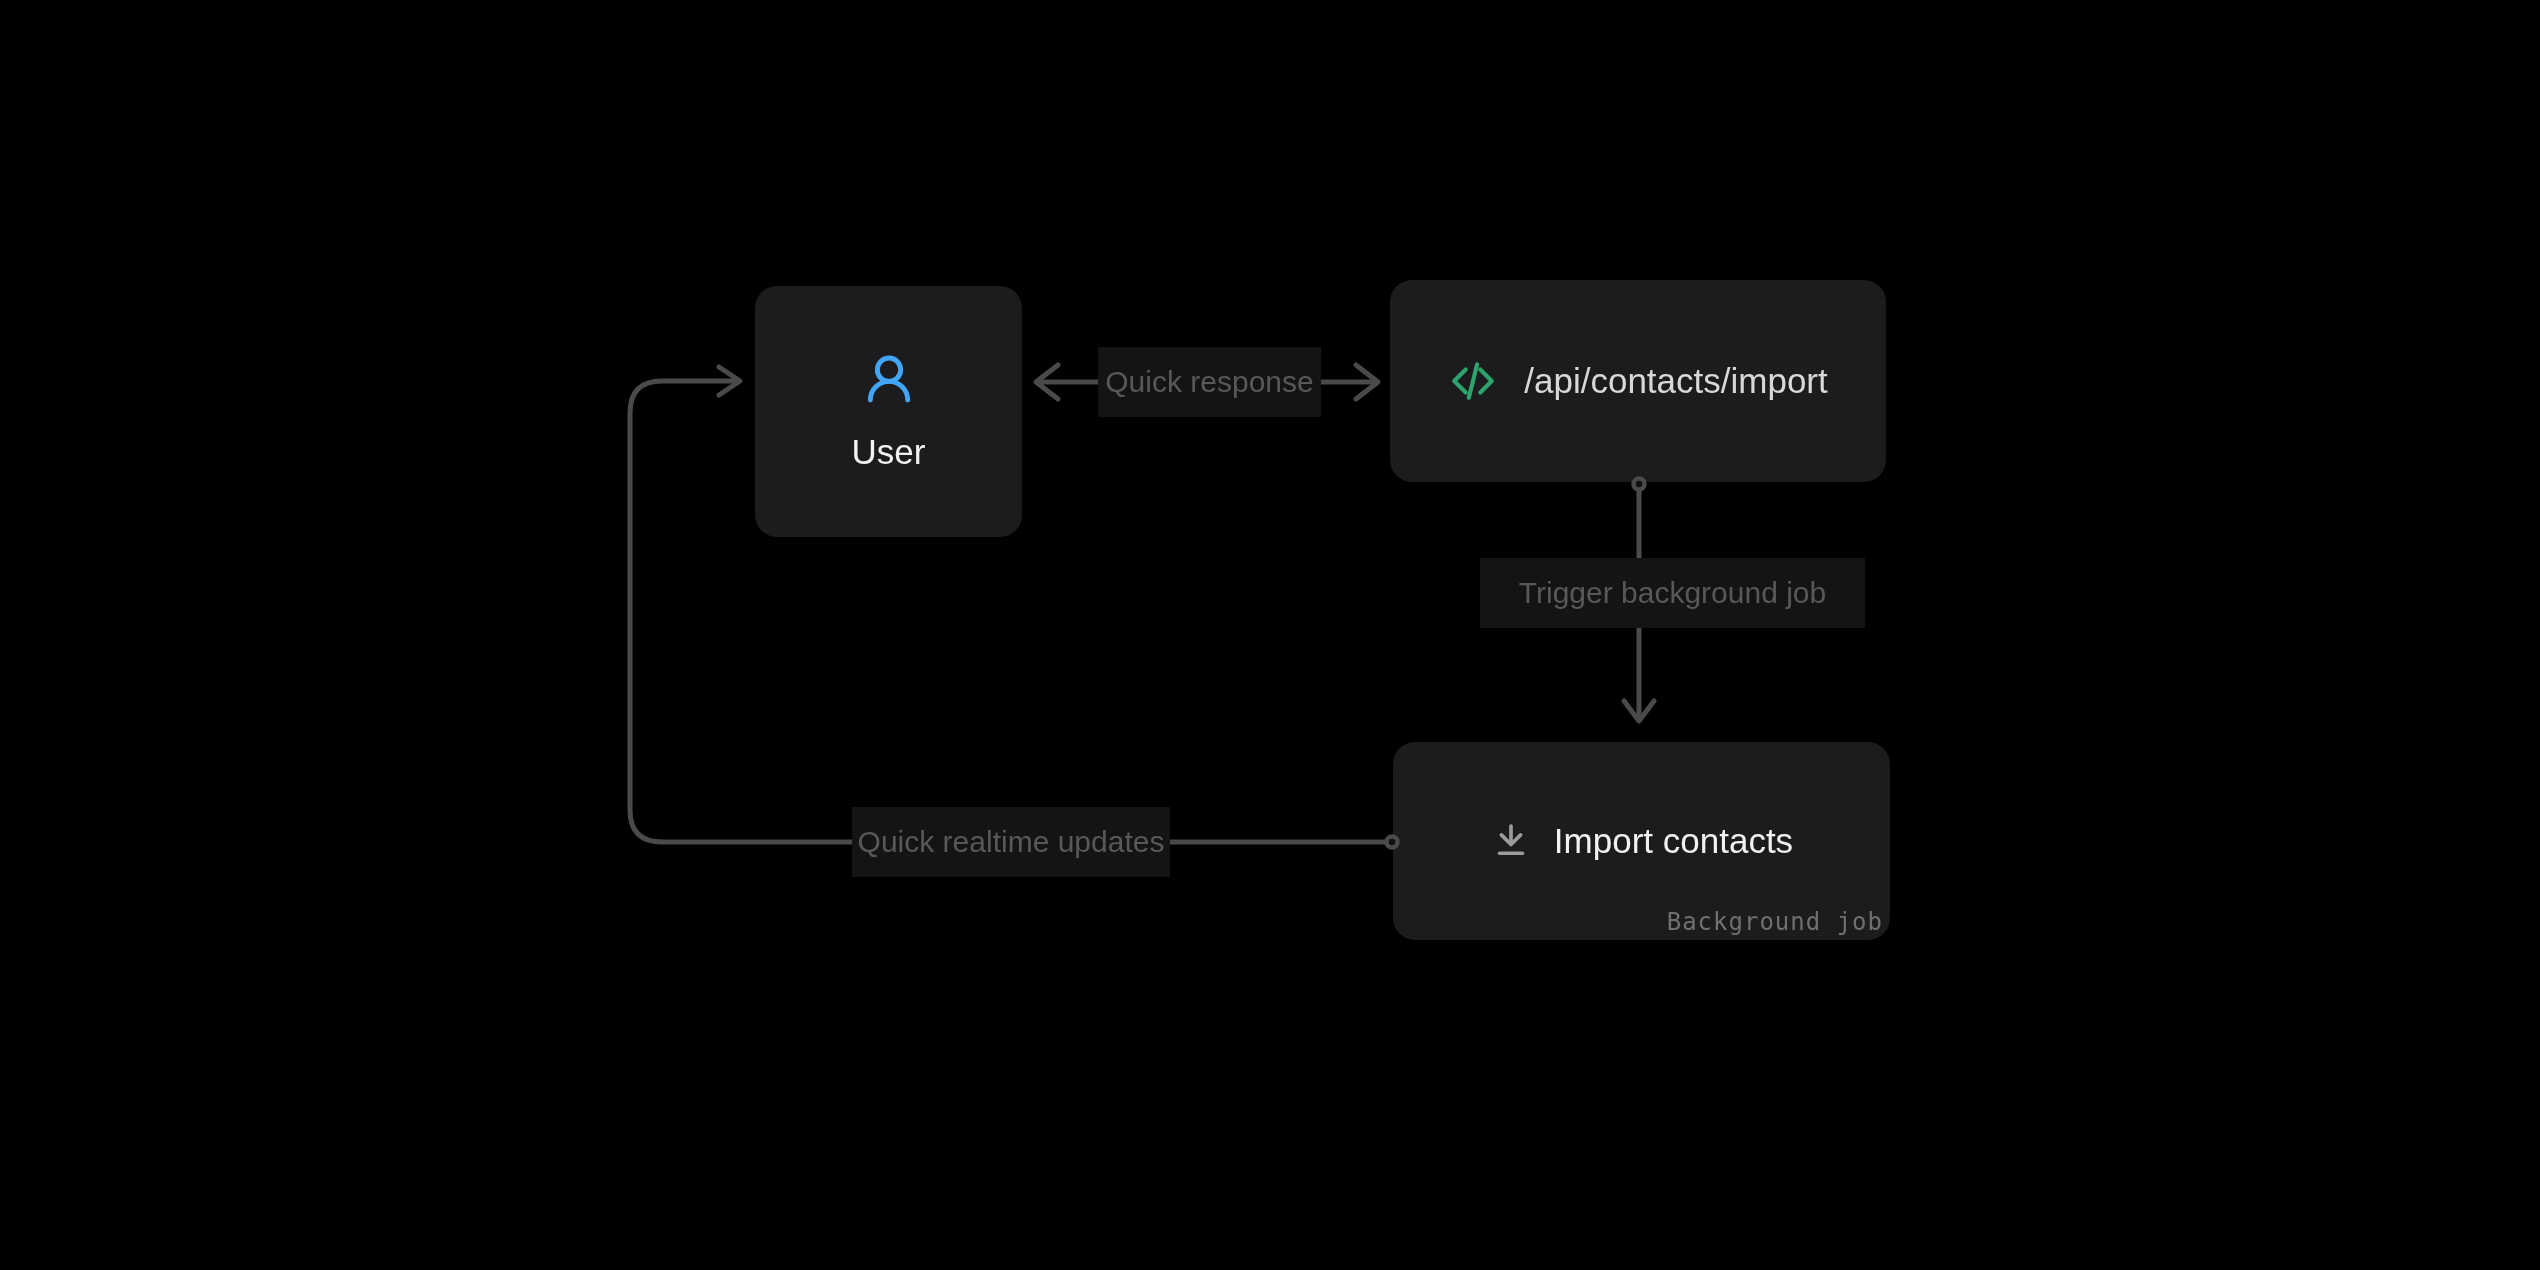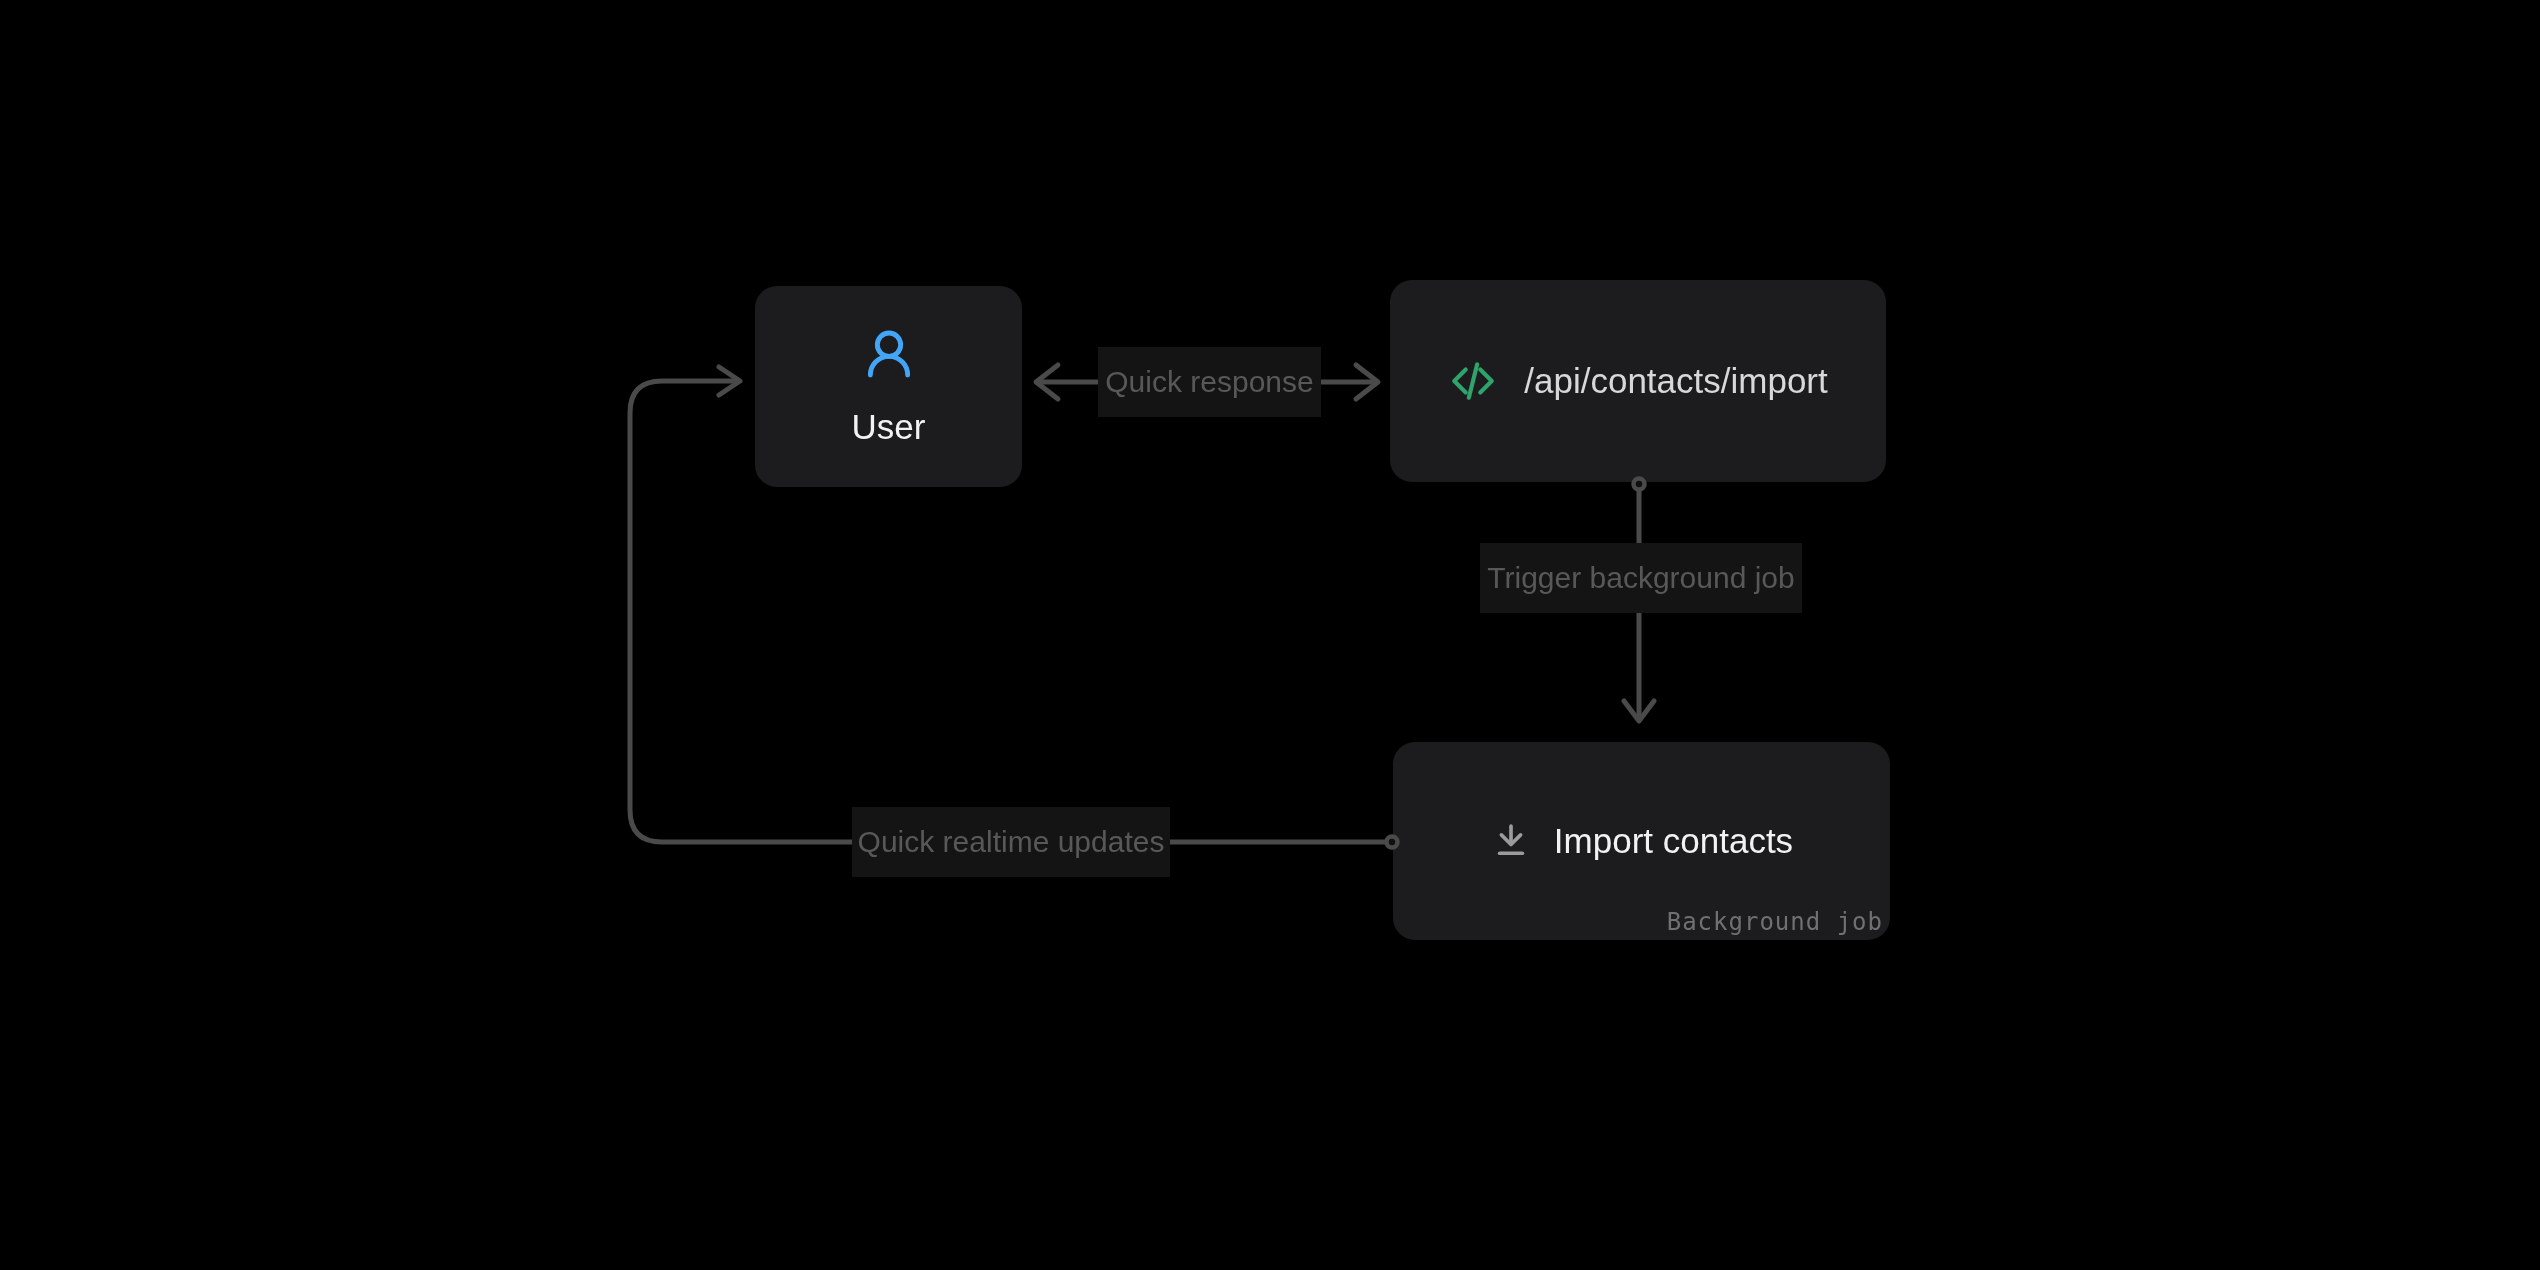--- a/index.html
+++ b/index.html
@@ -5,21 +5,21 @@
   html,body{margin:0;padding:0;background:#000;}
   #canvas{
     position:relative; width:2540px; height:1270px; overflow:hidden;
     background:var(--canvas-bg,#000);
     font-family:"Liberation Sans","DejaVu Sans",sans-serif;
   }
   .node{
     position:absolute; display:flex; align-items:center; justify-content:center;
     background:var(--node-bg,#1c1c1e); border-radius:22px;
   }
-  .node-user{ left:755px; top:286px; width:267px; height:201px; flex-direction:column; gap:26px; }
+  .node-user{ left:755px; top:286px; width:267px; height:251px; flex-direction:column; gap:26px; }
   .node-api{ left:1390px; top:280px; width:496px; height:202px; flex-direction:row; gap:26px; }
   .node-import{ left:1393px; top:742px; width:497px; height:198px; flex-direction:row; gap:22px; }
   .node-label{
     color:var(--node-text,#f2f2f3); font-size:35px; line-height:1.1; white-space:nowrap;
   }
   .node-api .node-label{ color:var(--api-text,#d8d8da); }
   .icon{ display:block; flex:0 0 auto; }
   svg.edges{
     position:absolute; left:0; top:0; width:2540px; height:1270px; z-index:5;
     pointer-events:none;
@@ -30,21 +30,21 @@
   }
   svg.edges .connector{
     stroke:var(--edge,#4a4a4a); stroke-width:4.5; fill:#101010;
   }
   .edge-label{
     position:absolute; z-index:10; display:flex; align-items:center; justify-content:center;
     background:var(--edge-label-bg,#141414); color:var(--edge-label-text,#585858);
     font-size:30px; white-space:nowrap;
   }
   .label-quick{ left:1098px; top:347px; width:223px; height:70px;justify-content:center; }
-  .label-trigger{ left:1480px; top:543px; width:322px; height:70px; }
+  .label-trigger{ left:1480px; top:558px; width:385px; height:70px; }
   .label-send{ left:852px; top:807px; width:318px; height:70px; }
   .caption{
     position:absolute; left:1393px; top:908px; width:490px; text-align:right;
     font-family:"DejaVu Sans Mono","Liberation Mono",monospace;
     font-size:24px; letter-spacing:1px; color:var(--caption-text,#707072);
     z-index:10;
   }
 </style>
 </head>
 <body>

